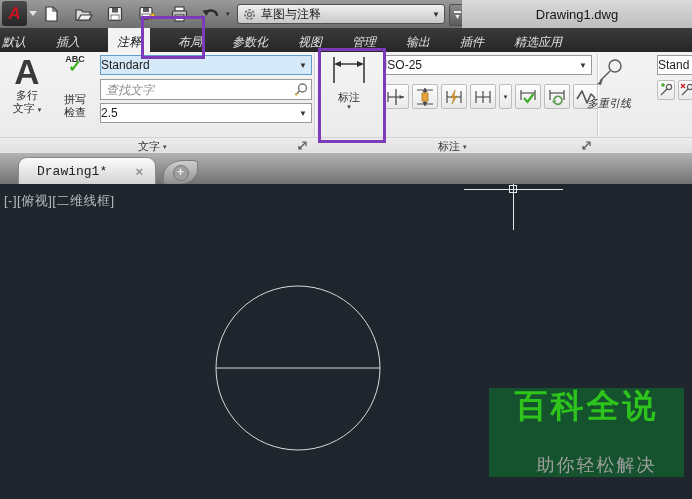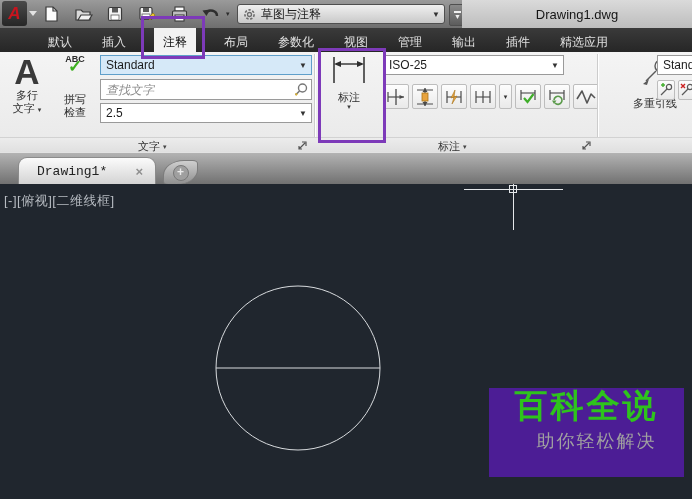--- a/index.html
+++ b/index.html
@@ -25,40 +25,40 @@
   .workspace{position:absolute;left:237px;top:4px;width:208px;height:20px;border:1px solid #4f4f4f;border-radius:3px;
     background:linear-gradient(#f0f0f0,#c9c9c9);display:flex;align-items:center;padding:0 4px;box-sizing:border-box;}
   .workspace-label{font-size:12px;color:#1d1d1d;margin-left:4px;flex:1;}
   .ws-caret{font-size:8px;color:#333;}
   .ws-more{position:absolute;left:449px;top:4px;width:15px;height:20px;border:1px solid #4f4f4f;border-radius:2px;
     background:linear-gradient(#8a8a8a,#5c5c5c);display:flex;flex-direction:column;align-items:center;justify-content:center;}
   .ws-more .bar{width:7px;height:2px;background:#efefef;margin-bottom:1px;}
   .ws-more .tri{font-size:7px;color:#efefef;line-height:5px;}
   
   .ribbon-tabs{position:absolute;left:0;top:28px;width:692px;height:28px;background:linear-gradient(#3a3a3a,#232323);
-    display:flex;align-items:stretch;gap:26px;padding-left:46px;box-sizing:border-box;}
+    display:flex;align-items:stretch;gap:26px;box-sizing:border-box;font-style:italic;}
   .rtab{font-size:12px;color:#e0e0e0;display:flex;align-items:center;padding:0 2px;}
   .rtab.active{background:#f2f2f2;color:#111;padding:0 9px;}
   
   .ribbon{position:absolute;left:0;top:52px;width:692px;height:100px;
     background:linear-gradient(#f4f4f4,#e9e9e9);border-bottom:1px solid #9a9a9a;}
   .panel-sep{position:absolute;top:2px;width:1px;height:96px;background:#cccccc;box-shadow:1px 0 0 #ffffff;}
   .ribbon-footer{position:absolute;left:0;top:85px;width:692px;height:15px;background:linear-gradient(#ececec,#dfdfdf);
     border-top:1px solid #d2d2d2;}
   .footer-title{position:absolute;top:1px;font-size:11px;color:#333;display:flex;align-items:center;gap:3px;}
   .footer-title .tiny{font-size:7px;color:#444;}
   .launcher{position:absolute;top:2px;width:11px;height:11px;}
   .bigbtn{position:absolute;display:flex;flex-direction:column;align-items:center;}
   .bigbtn .lbl{font-size:11px;color:#2e2e2e;line-height:13px;text-align:center;}
   .tinycaret{font-size:7px;color:#3c3c3c;line-height:6px;}
   .mtext-A{font-size:35px;font-weight:bold;color:#3a3a3a;line-height:34px;}
   .abc-txt{font-size:9px;font-weight:bold;color:#2d2d2d;letter-spacing:0;}
   .spell-check{color:#3db01f;font-size:17px;font-weight:bold;line-height:12px;margin-top:-3px;}
   .combo{position:absolute;height:20px;border:1px solid #9a9a9a;background:#ffffff;display:flex;align-items:center;
-    box-sizing:border-box;font-size:12px;color:#1c1c1c;padding-left:5px;}
+    box-sizing:border-box;font-size:12px;color:#1c1c1c;}
   .combo .caret{margin-left:auto;margin-right:4px;font-size:8px;color:#333;}
   .combo.hl{background:#d6e9f8;border-color:#5f9fca;}
   .find-wrap{position:absolute;left:100px;top:27px;width:212px;height:21px;}
   .find-input{width:100%;height:100%;border:1px solid #9a9a9a;box-sizing:border-box;font-style:italic;
     font-size:12px;color:#555;padding:0 22px 0 5px;background:#fff;font-family:"Liberation Sans",sans-serif;}
   .find-input::placeholder{color:#8a8a8a;}
   .find-icon{position:absolute;right:3px;top:3px;}
   .toolrow{position:absolute;left:383px;top:32px;display:flex;gap:3px;}
   .toolbtn{width:26px;height:25px;border:1px solid #bdbdbd;border-radius:2px;background:linear-gradient(#fdfdfd,#e9e9e9);
     display:flex;align-items:center;justify-content:center;box-sizing:border-box;}
@@ -75,22 +75,22 @@
   .newtab{position:absolute;left:163px;top:7px;width:33px;height:23px;border-radius:60% 15% 60% 15%;
     background:linear-gradient(#cfcfcf,#8f8f8f);border:1px solid #7c7c7c;display:flex;align-items:center;justify-content:center;}
   .newtab .circ{width:14px;height:14px;border-radius:50%;background:#9f9f9f;border:1px solid #777;
     color:#e9e9e9;font-size:12px;line-height:13px;text-align:center;font-weight:bold;}
   
   .canvas{position:absolute;left:0;top:184px;width:692px;height:315px;background:#20262e;}
   .vp-label{position:absolute;left:4px;top:8px;font-size:13px;color:#b7bcc2;letter-spacing:0.5px;}
   .ch-h{position:absolute;left:464px;top:5px;width:99px;height:1px;background:#e4e7ea;}
   .ch-v{position:absolute;left:513px;top:0;width:1px;height:46px;background:#e4e7ea;}
   .pickbox{position:absolute;left:509px;top:1px;width:8px;height:8px;border:1px solid #e4e7ea;box-sizing:border-box;}
-  .watermark{position:absolute;left:489px;top:204px;width:195px;height:89px;background:#4c1d95;
-    display:flex;flex-direction:column;align-items:center;justify-content:flex-start;}
+  .watermark{position:absolute;left:489px;top:204px;width:195px;height:89px;background:#14532d;
+    display:flex;flex-direction:column;align-items:center;justify-content:space-between;}
   .wm-title{font-size:33px;font-weight:bold;color:#2ec41c;letter-spacing:3px;line-height:36px;}
   .wm-sub{font-size:18px;color:#a0a0a0;letter-spacing:2px;margin-top:5px;margin-left:20px;}
   
   .anno{position:absolute;border:3px solid #7d3ab9;z-index:50;}
   .anno1{left:141px;top:16px;width:58px;height:37px;}
   .anno2{left:318px;top:48px;width:62px;height:89px;}
   svg{display:block;}
 </style>
 </head>
 <body>
@@ -244,21 +244,21 @@
       <line x1="5" y1="2" x2="5" y2="28" stroke="#2e2e2e" stroke-width="1.5"></line>
       <line x1="35" y1="2" x2="35" y2="28" stroke="#2e2e2e" stroke-width="1.5"></line>
       <line x1="7" y1="9" x2="33" y2="9" stroke="#2e2e2e" stroke-width="1.4"></line>
       <polygon points="5,9 12,6 12,12" fill="#2e2e2e"></polygon>
       <polygon points="35,9 28,6 28,12" fill="#2e2e2e"></polygon>
     </svg>
     <span class="lbl" style="margin-top:6px;">标注</span>
     <span class="tinycaret">▾</span>
   </div>
 
-  <div class="combo" style="left:383px;top:3px;width:181px;">
+  <div class="combo" style="left:383px;top:3px;width:209px;">
     <span>ISO-25</span>
     <span class="caret">▼</span>
   </div>
 
   <div class="toolrow">
     <div class="toolbtn">
       <svg width="22" height="20" viewBox="0 0 22 20">
         <line x1="11" y1="2" x2="11" y2="18" stroke="#4a4a4a" stroke-width="1.3"></line>
         <line x1="3" y1="10" x2="19" y2="10" stroke="#4a4a4a" stroke-width="1.2"></line>
         <polygon points="19,10 14.5,8 14.5,12" fill="#4a4a4a"></polygon>
@@ -313,21 +313,21 @@
     </div>
     <div class="toolbtn">
       <svg width="22" height="20" viewBox="0 0 22 20">
         <polyline points="2,12 7,4 12,16 16,7 20,11" fill="none" stroke="#555" stroke-width="1.6" stroke-linejoin="round"></polyline>
       </svg>
     </div>
   </div>
 
   <div class="panel-sep" style="left:597px;"></div>
 
-  <div class="bigbtn" style="left:629px;top:6px;width:52px;">
+  <div class="bigbtn" style="left:583px;top:6px;width:52px;font-style:italic;">
     <svg width="32" height="30" viewBox="0 0 32 30">
       <circle cx="22" cy="8" r="6" fill="#f2f2f2" stroke="#5a5a5a" stroke-width="1.4"></circle>
       <line x1="17" y1="13" x2="7" y2="23" stroke="#5a5a5a" stroke-width="1.4"></line>
       <polygon points="4,26 10,21 8,27" fill="#5a5a5a"></polygon>
     </svg>
     <span class="lbl" style="margin-top:9px;">多重引线</span>
   </div>
 
   <div class="combo" style="left:657px;top:3px;width:40px;">
     <span>Stand</span>

